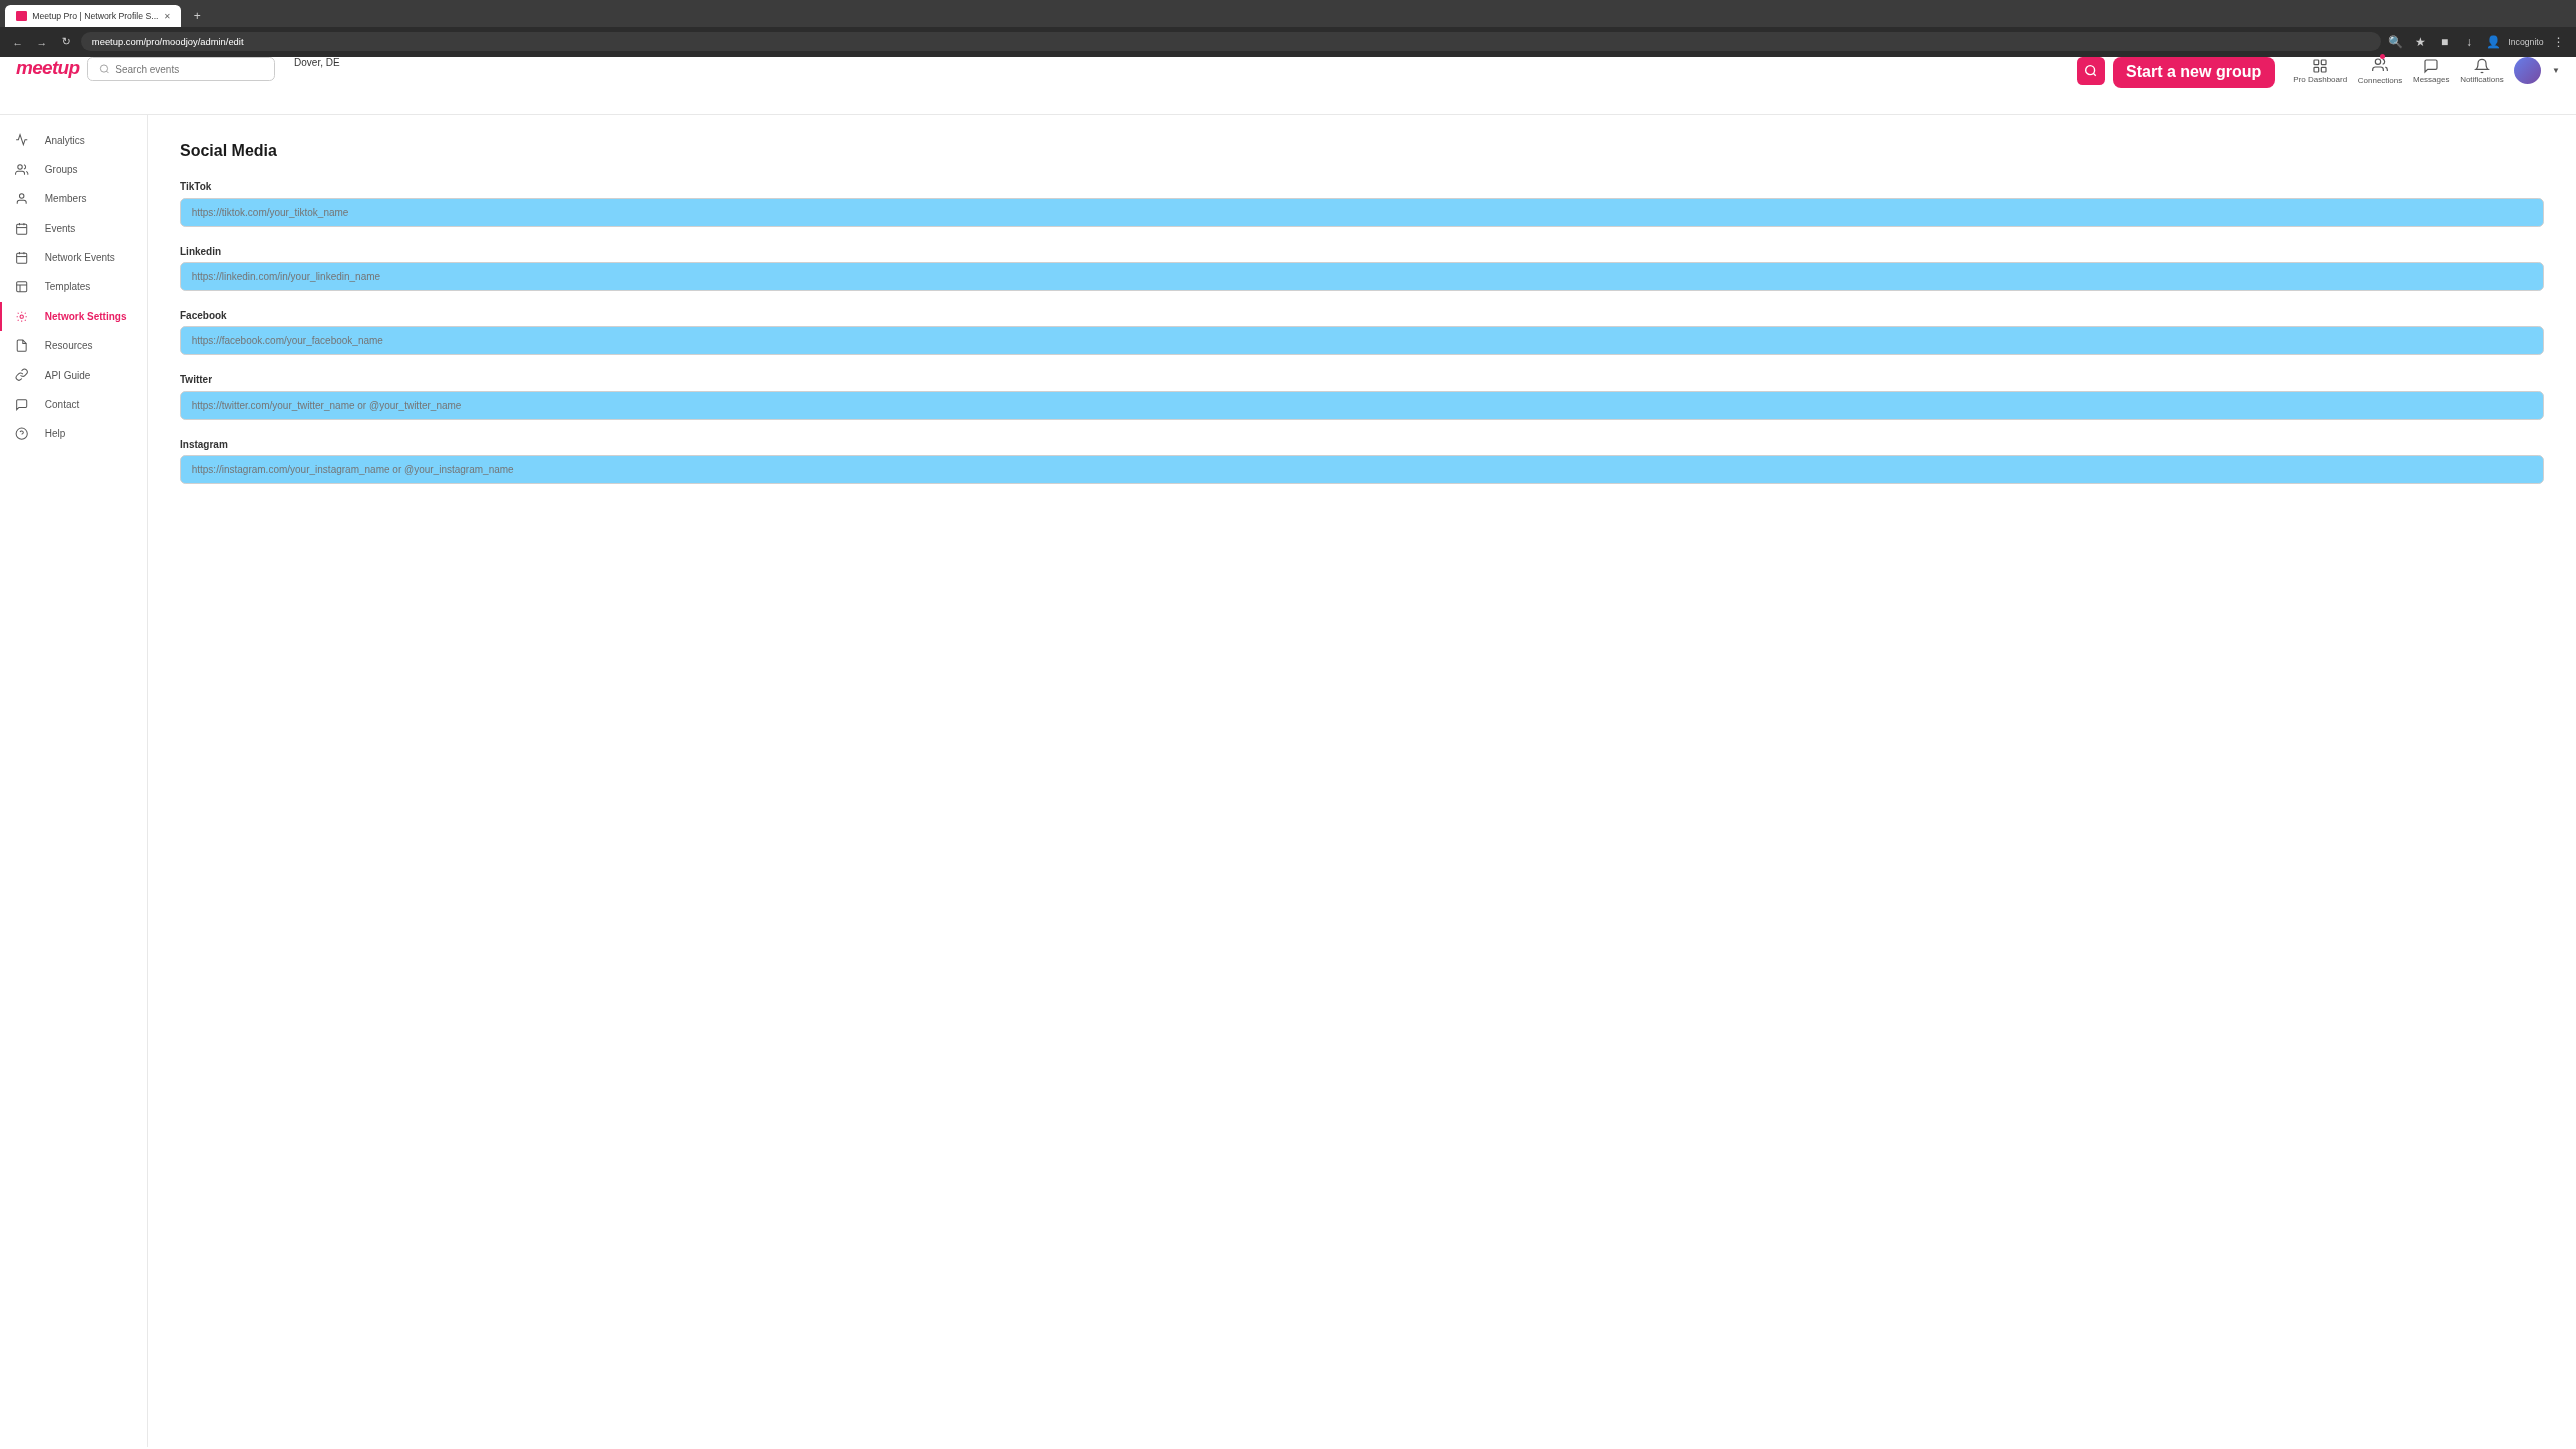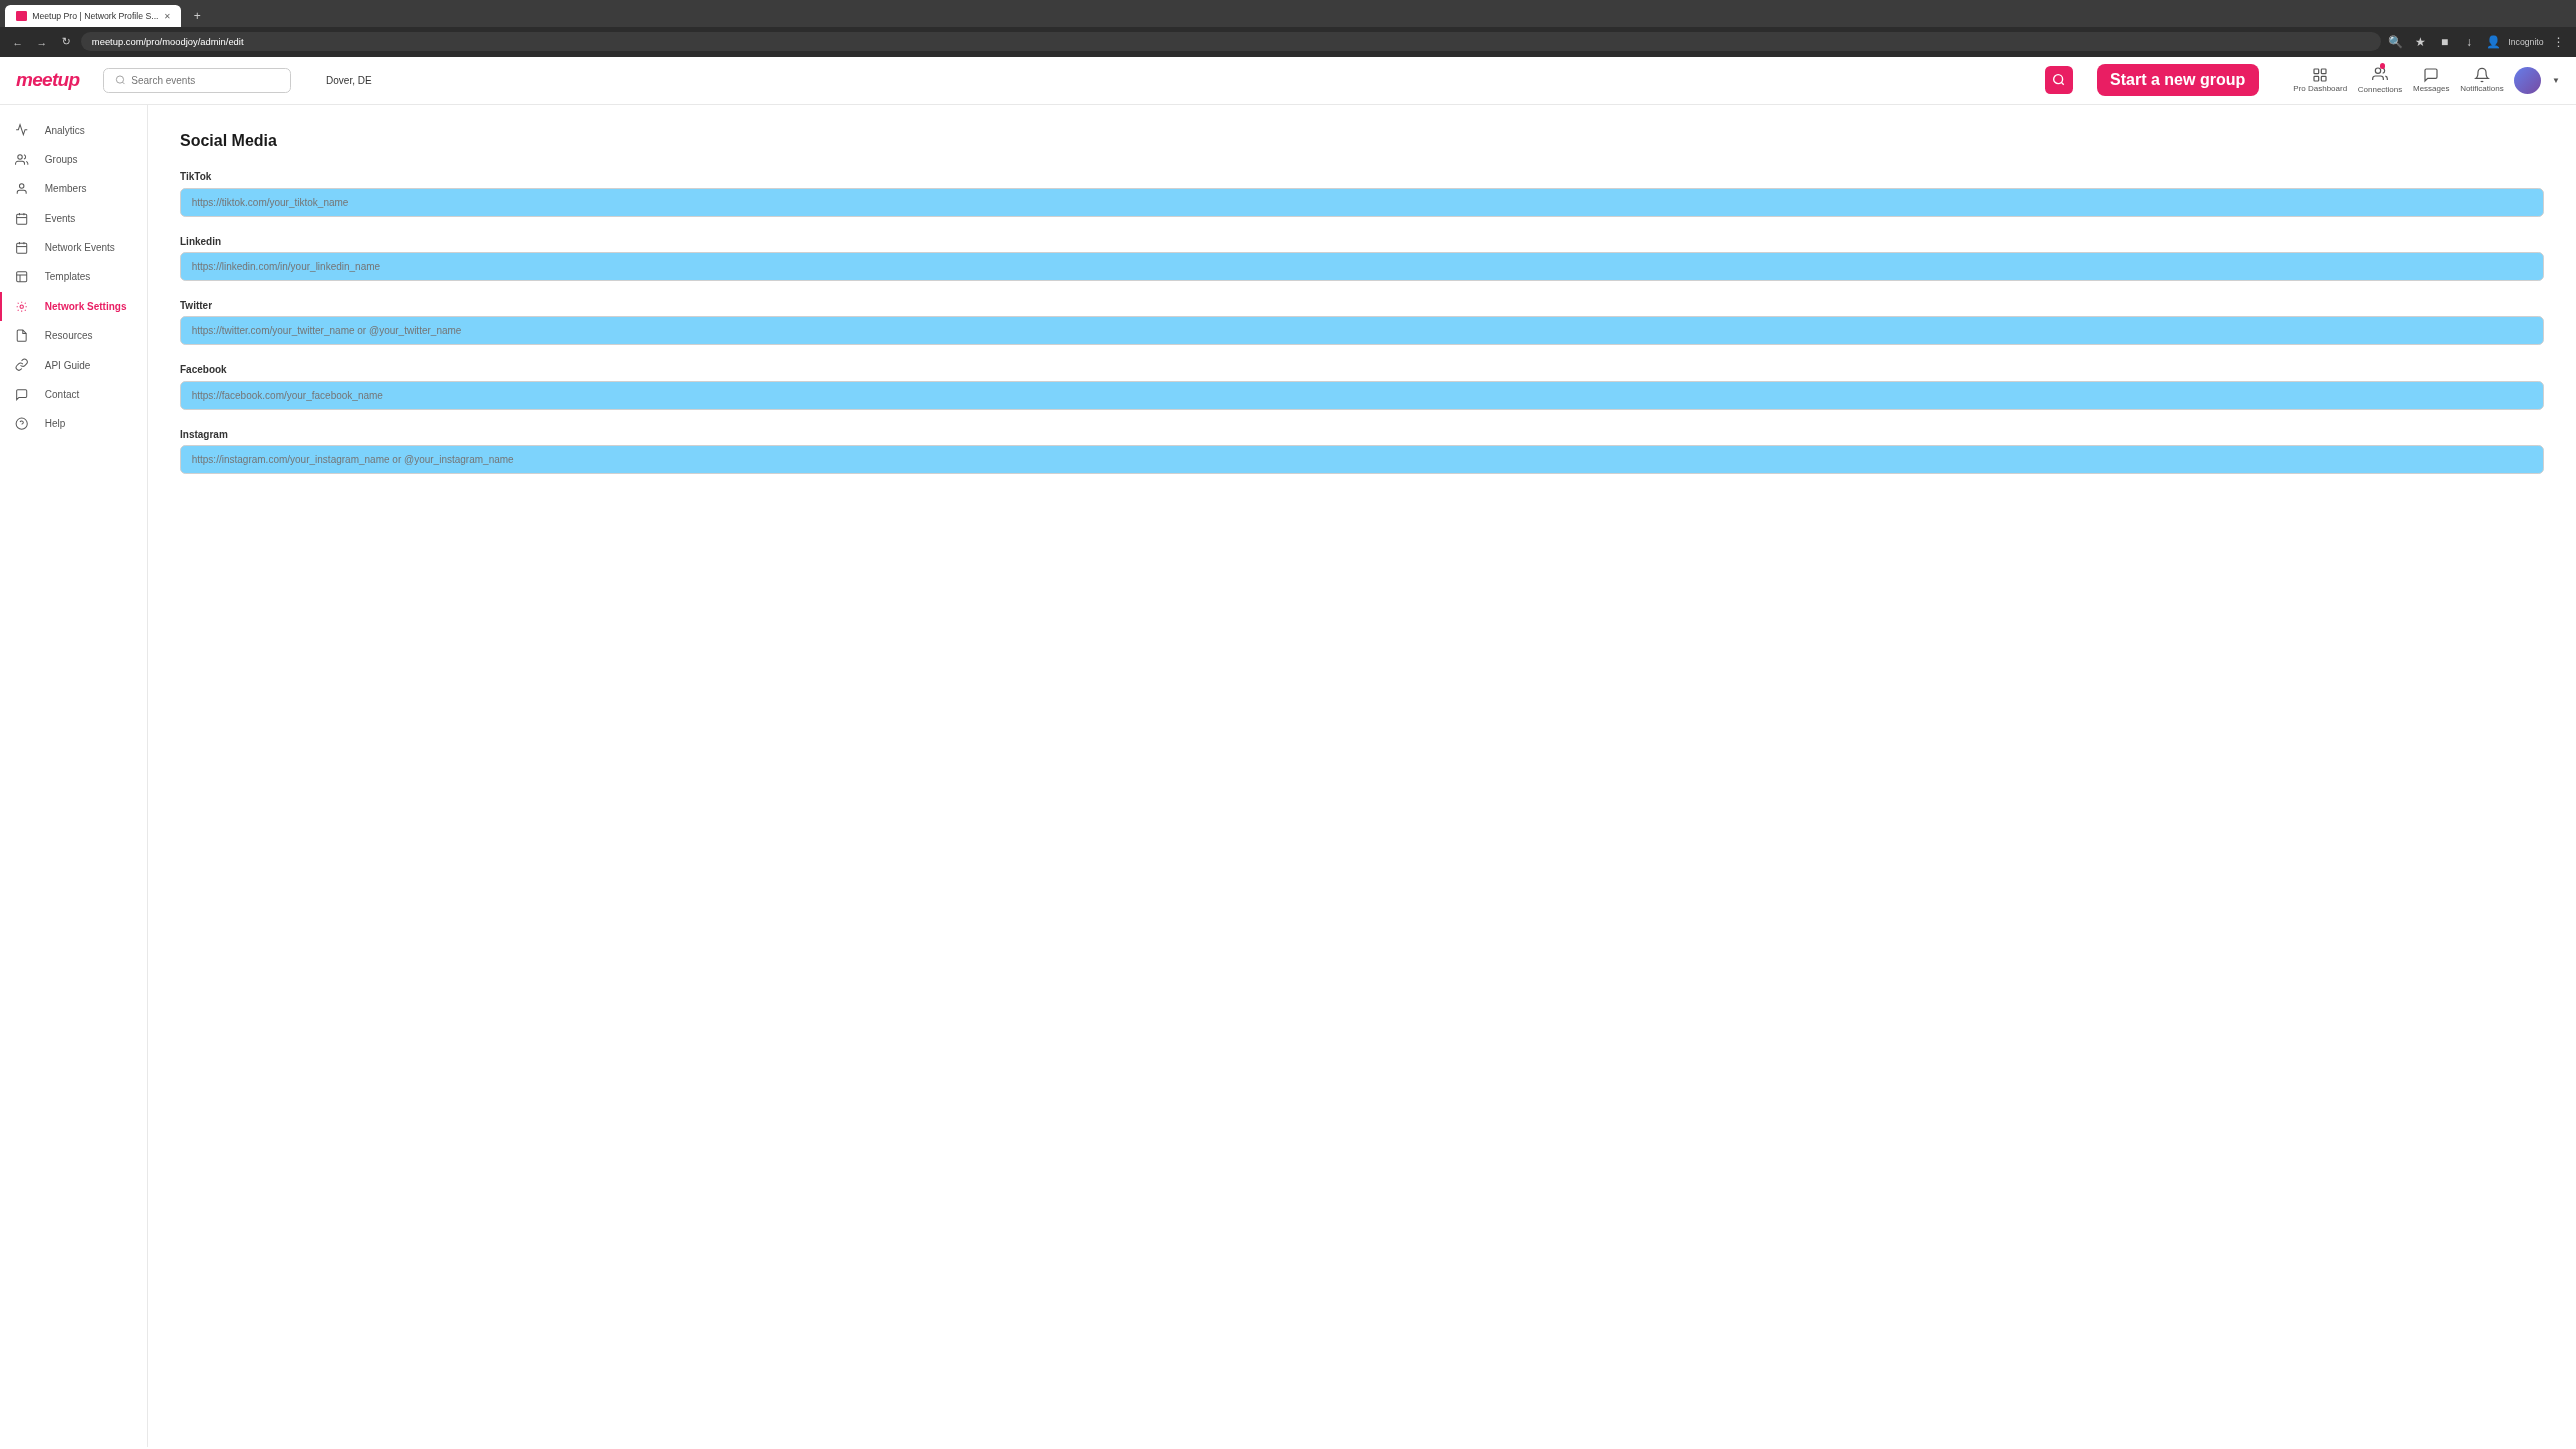--- a/index.html
+++ b/index.html
@@ -13,21 +13,21 @@
     .browser-tab .close-tab { margin-left: auto; cursor: pointer; color: #666; font-size: 8px; }
     .browser-tab-new { background: none; border: none; color: #ccc; font-size: 12px; cursor: pointer; padding: 2.7px 5.4px; }
     .browser-toolbar { display: flex; align-items: center; gap: 5.4px; padding: 5.4px 8px; background: #2c2c2c; }
     .nav-btn { background: none; border: none; color: #ccc; font-size: 10.7px; cursor: pointer; width: 19px; height: 19px; display: flex; align-items: center; justify-content: center; border-radius: 50%; }
     .address-bar { flex: 1; background: #3c3c3c; border: none; border-radius: 13.4px; padding: 4px 10.7px; color: #fff; font-size: 9.4px; outline: none; }
     .toolbar-actions { display: flex; align-items: center; gap: 5.4px; }
     .toolbar-icon-btn { background: none; border: none; color: #ccc; cursor: pointer; font-size: 12px; width: 19px; height: 19px; display: flex; align-items: center; justify-content: center; }
 
     
     .app { display: flex; flex-direction: column; height: calc(100vh - 59px); }
-    .topbar { display: flex; align-items: center; padding: 0 16px; height: 48px; border-bottom: 0.7px solid #e8e8e8; gap: 24px; background: #fff; }
+    .topbar { display: flex; align-items: flex-start; padding: 0 16px; height: 58px; border-bottom: 0.7px solid #e8e8e8; gap: 8px; background: #fff; }
     .logo { display: flex; align-items: center; }
     .logo-text { color: #e91e63; font-size: 19px; font-weight: 800; font-style: italic; letter-spacing: -0.7px; }
     .search-box { display: flex; align-items: center; gap: 5.4px; border: 0.7px solid #ccc; border-radius: 5.4px; padding: 5.4px 10.7px; min-width: 188px; cursor: text; }
     .search-box input { border: none; outline: none; font-size: 10px; color: #666; background: none; width: 100%; }
     .location { font-size: 10px; color: #333; margin: 0 auto 0 10.7px; }
     .start-group-btn { background: #e91e63; color: #fff; border: none; border-radius: 8px; padding: 6.7px 13.4px; font-size: 16px; font-weight: 600; cursor: pointer; }
     .search-btn { background: #e91e63; border: none; border-radius: 5.4px; width: 28px; height: 28px; display: flex; align-items: center; justify-content: center; cursor: pointer; color: #fff; font-size: 12px; margin-left: 5.4px; }
     .topbar-actions { display: flex; align-items: center; gap: 10.7px; margin-left: 10.7px; }
     .topbar-action { display: flex; flex-direction: column; align-items: center; gap: 1.3px; cursor: pointer; color: #555; font-size: 8px; position: relative; }
     .topbar-action svg { width: 16px; height: 16px; }
@@ -236,30 +236,30 @@
         <label class="form-label">TikTok</label>
         <input class="form-input" type="text" placeholder="https://tiktok.com/your_tiktok_name" style="">
       </div>
 
       <div class="form-group">
         <label class="form-label">Linkedin</label>
         <input class="form-input" type="text" placeholder="https://linkedin.com/in/your_linkedin_name" style="">
       </div>
 
       <div class="form-group">
+        <label class="form-label">Facebook</label>
+        <input class="form-input" type="text" placeholder="https://facebook.com/your_facebook_name" style="">
+      </div>
+
+      <div class="form-group">
         <label class="form-label">Twitter</label>
         <input class="form-input" type="text" placeholder="https://twitter.com/your_twitter_name or @your_twitter_name" style="">
       </div>
 
       <div class="form-group">
-        <label class="form-label">Facebook</label>
-        <input class="form-input" type="text" placeholder="https://facebook.com/your_facebook_name" style="">
-      </div>
-
-      <div class="form-group">
         <label class="form-label">Instagram</label>
         <input class="form-input" type="text" placeholder="https://instagram.com/your_instagram_name or @your_instagram_name" style="">
       </div>
 
     </div>
   </div>
 </div>
 
 
 </body></html>

